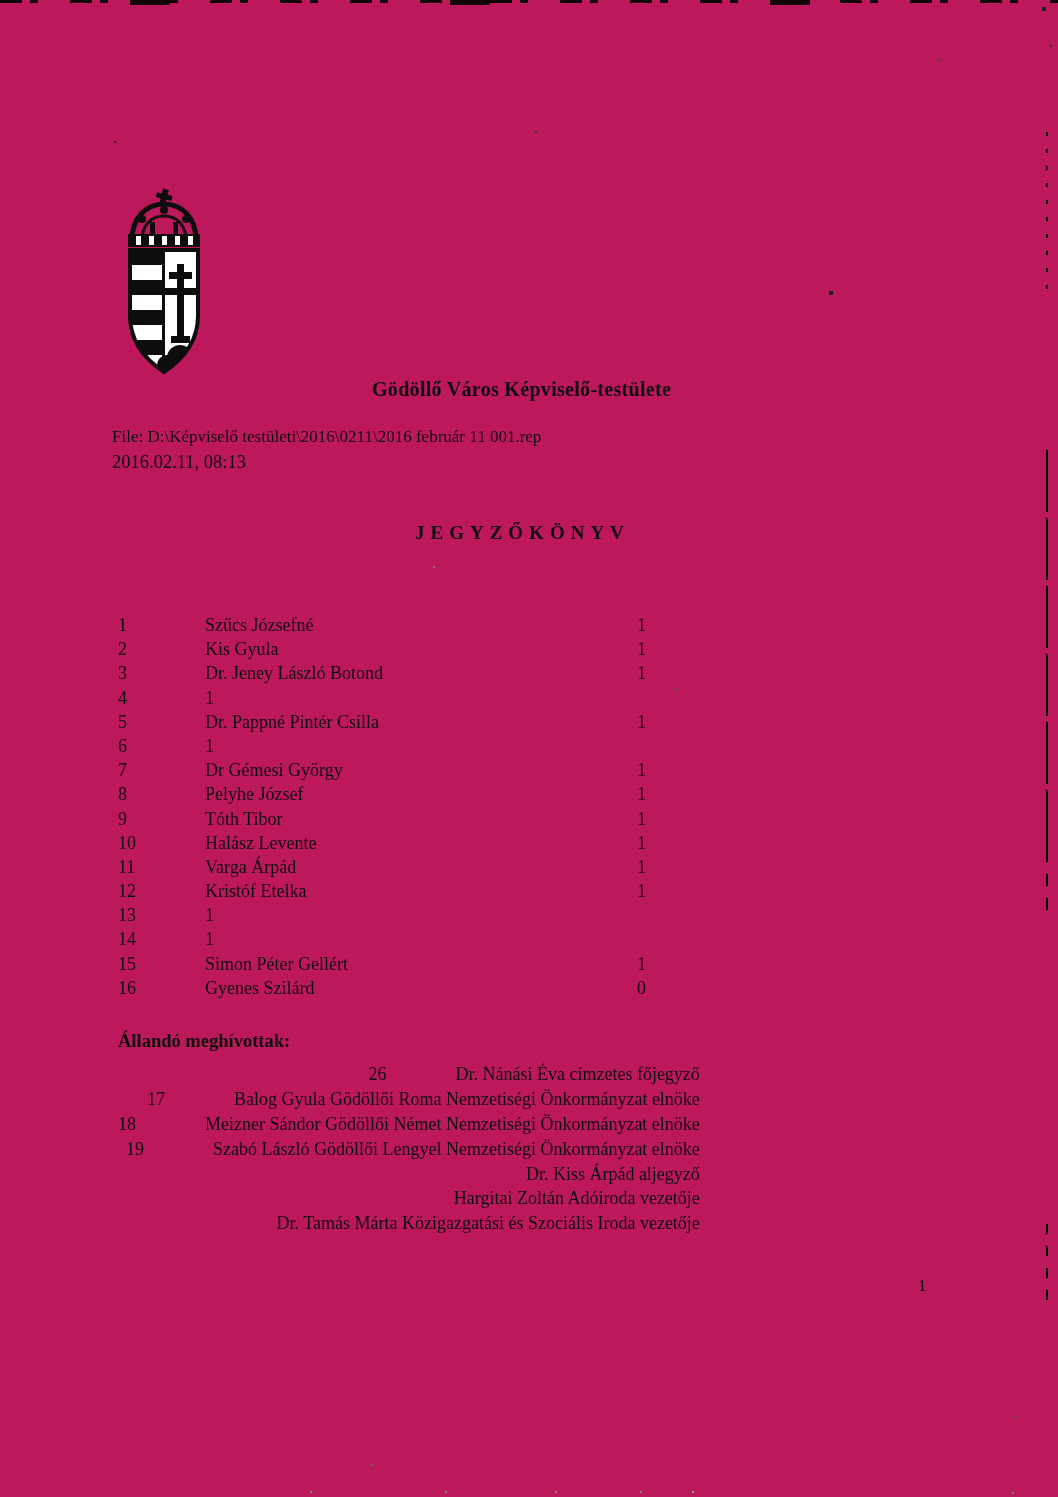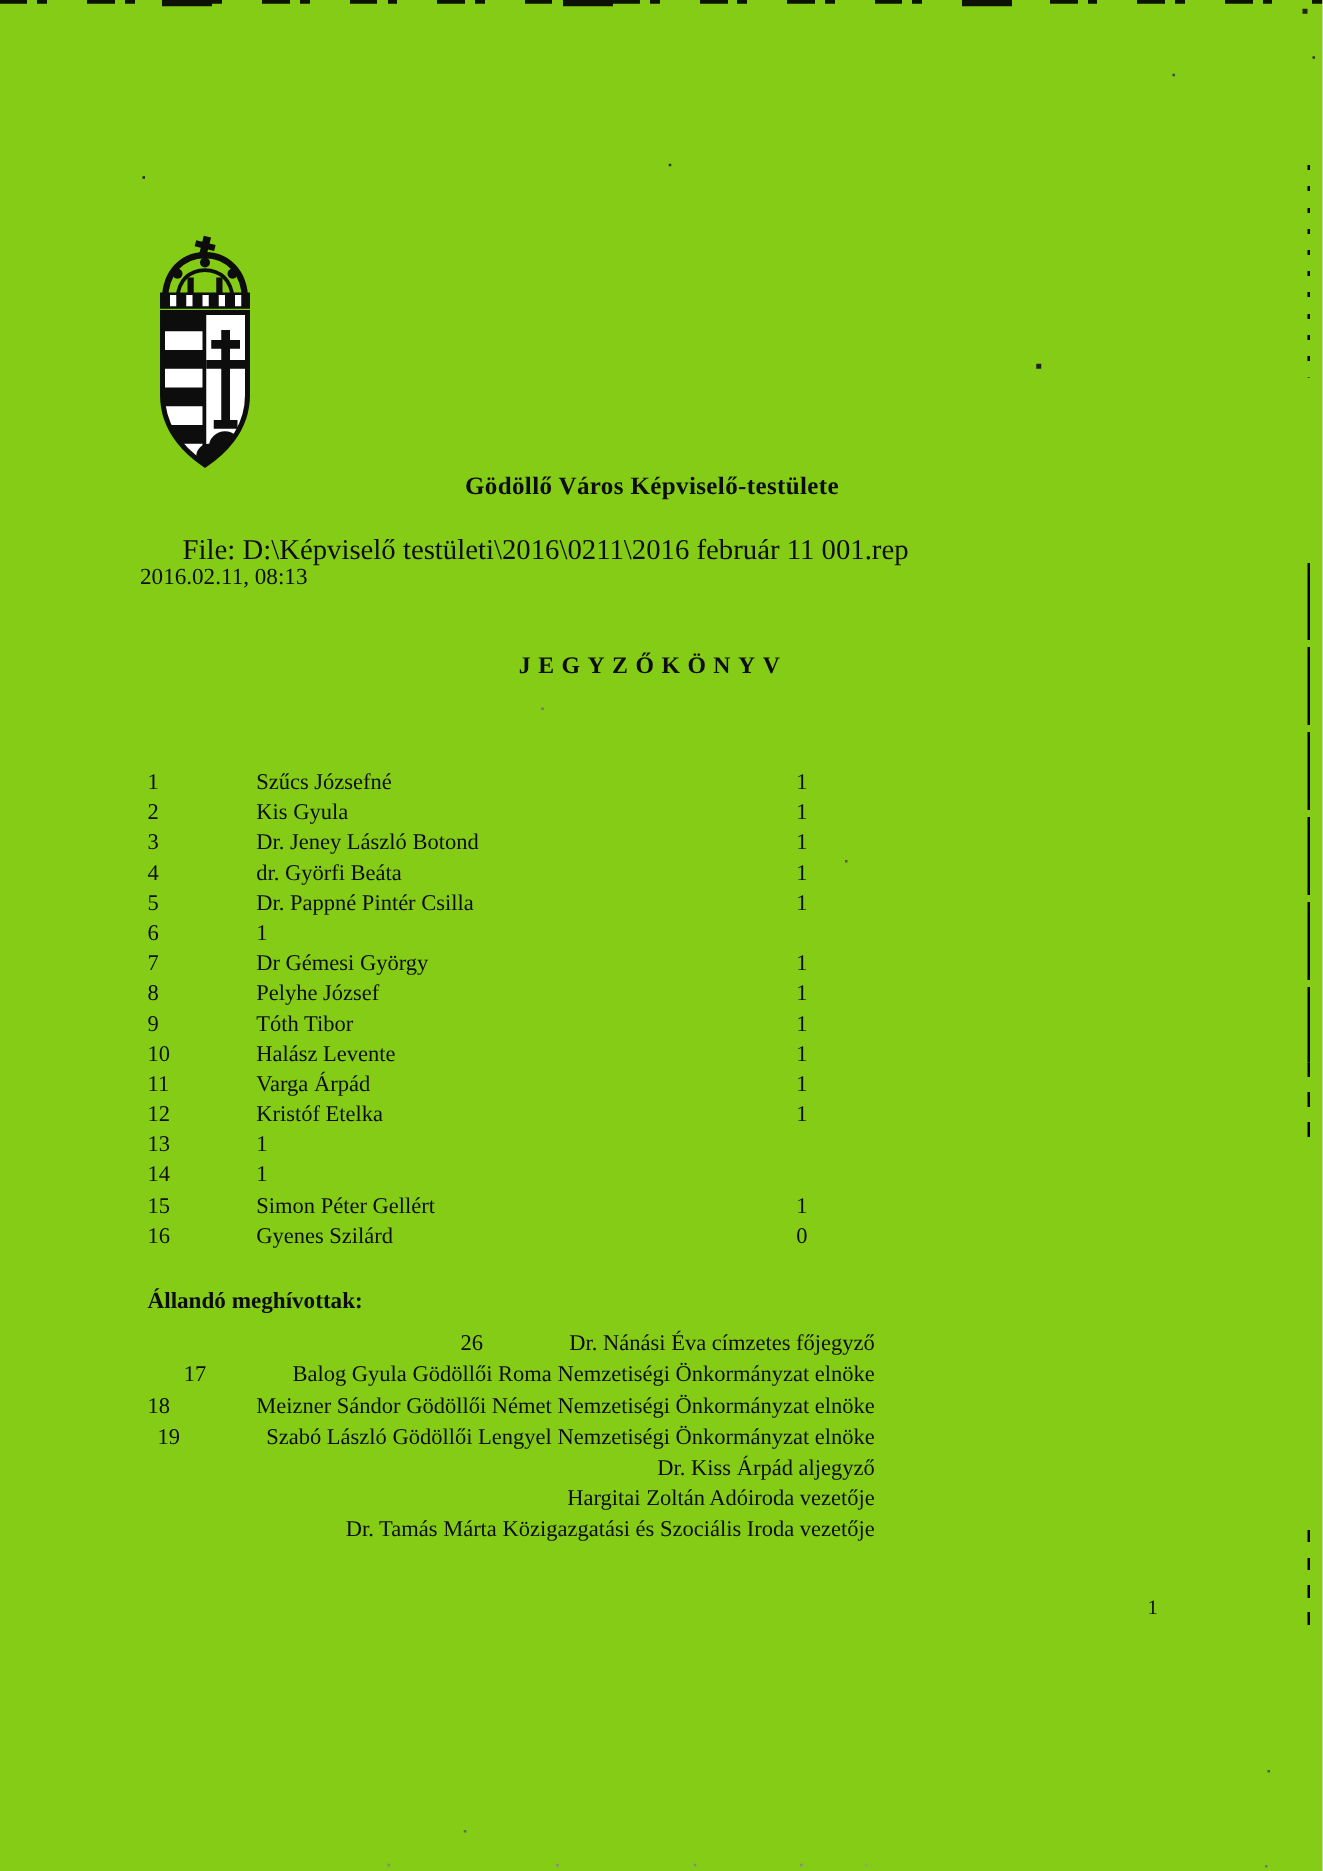--- a/index.html
+++ b/index.html
@@ -1,21 +1,21 @@
 <!DOCTYPE html>
 <html lang="hu"><head>
 <meta charset="utf-8">
 <title>Jegyzőkönyv</title>
 <style>
   html,body{margin:0;padding:0;background:#e8e8e8;}
   .page{
     position:relative;
     width:1058px;height:1497px;
     margin:0 auto;
-    background:#84cc16;
+    background:#be185d;
     overflow:hidden;
     font-family:"Liberation Serif","DejaVu Serif",serif;
     color:#0d0d0d;
   }
   
   .artifact-top{
     position:absolute;left:0;top:0;width:1058px;height:5px;
     background-image:
       repeating-linear-gradient(90deg,#000 0 22px,transparent 22px 30px,#000 30px 38px,transparent 38px 70px),
       repeating-linear-gradient(90deg,transparent 0 130px,#000 130px 170px,transparent 170px 320px);
@@ -47,21 +47,21 @@
       555px 1491px 0 0 #888,
       640px 1491px 0 0 #888,
       692px 1491px 0 0 #999,
       1012px 1492px 0 0 #777;
   }
   .coa{position:absolute;left:112px;top:188px;width:104px;height:190px;}
   .doc-title{
     position:absolute;left:372px;top:378px;
     font-size:20px;font-weight:bold;letter-spacing:.3px;white-space:nowrap;
   }
-  .file-line{position:absolute;left:112px;top:427px;font-size:23px;white-space:nowrap;margin-left:34px;}
+  .file-line{position:absolute;left:112px;top:427px;font-size:17px;white-space:nowrap;}
   .date-line{position:absolute;left:112px;top:452px;font-size:18.5px;white-space:nowrap;}
   .main-heading{
     position:absolute;left:415px;top:522px;
     font-size:19px;font-weight:bold;letter-spacing:6px;white-space:nowrap;
   }
   .attendance{position:absolute;left:118px;top:613px;font-size:18px;}
   .att-row{display:flex;height:24.2px;line-height:24.2px;white-space:nowrap;}
   .attendance .c-num{width:87px;}
   .attendance .c-name{width:432px;}
   .attendance .c-val{width:24px;}
@@ -149,21 +149,20 @@
     <span class="c-name">Kis Gyula</span>
     <span class="c-val">1</span>
   </div>
       <div class="att-row">
     <span class="c-num">3</span>
     <span class="c-name">Dr. Jeney László Botond</span>
     <span class="c-val">1</span>
   </div>
       <div class="att-row">
     <span class="c-num">4</span>
-    <span class="c-name">dr. Györfi Beáta</span>
     <span class="c-val">1</span>
   </div>
       <div class="att-row">
     <span class="c-num">5</span>
     <span class="c-name">Dr. Pappné Pintér Csilla</span>
     <span class="c-val">1</span>
   </div>
       <div class="att-row">
     <span class="c-num">6</span>
     <span class="c-val">1</span>

